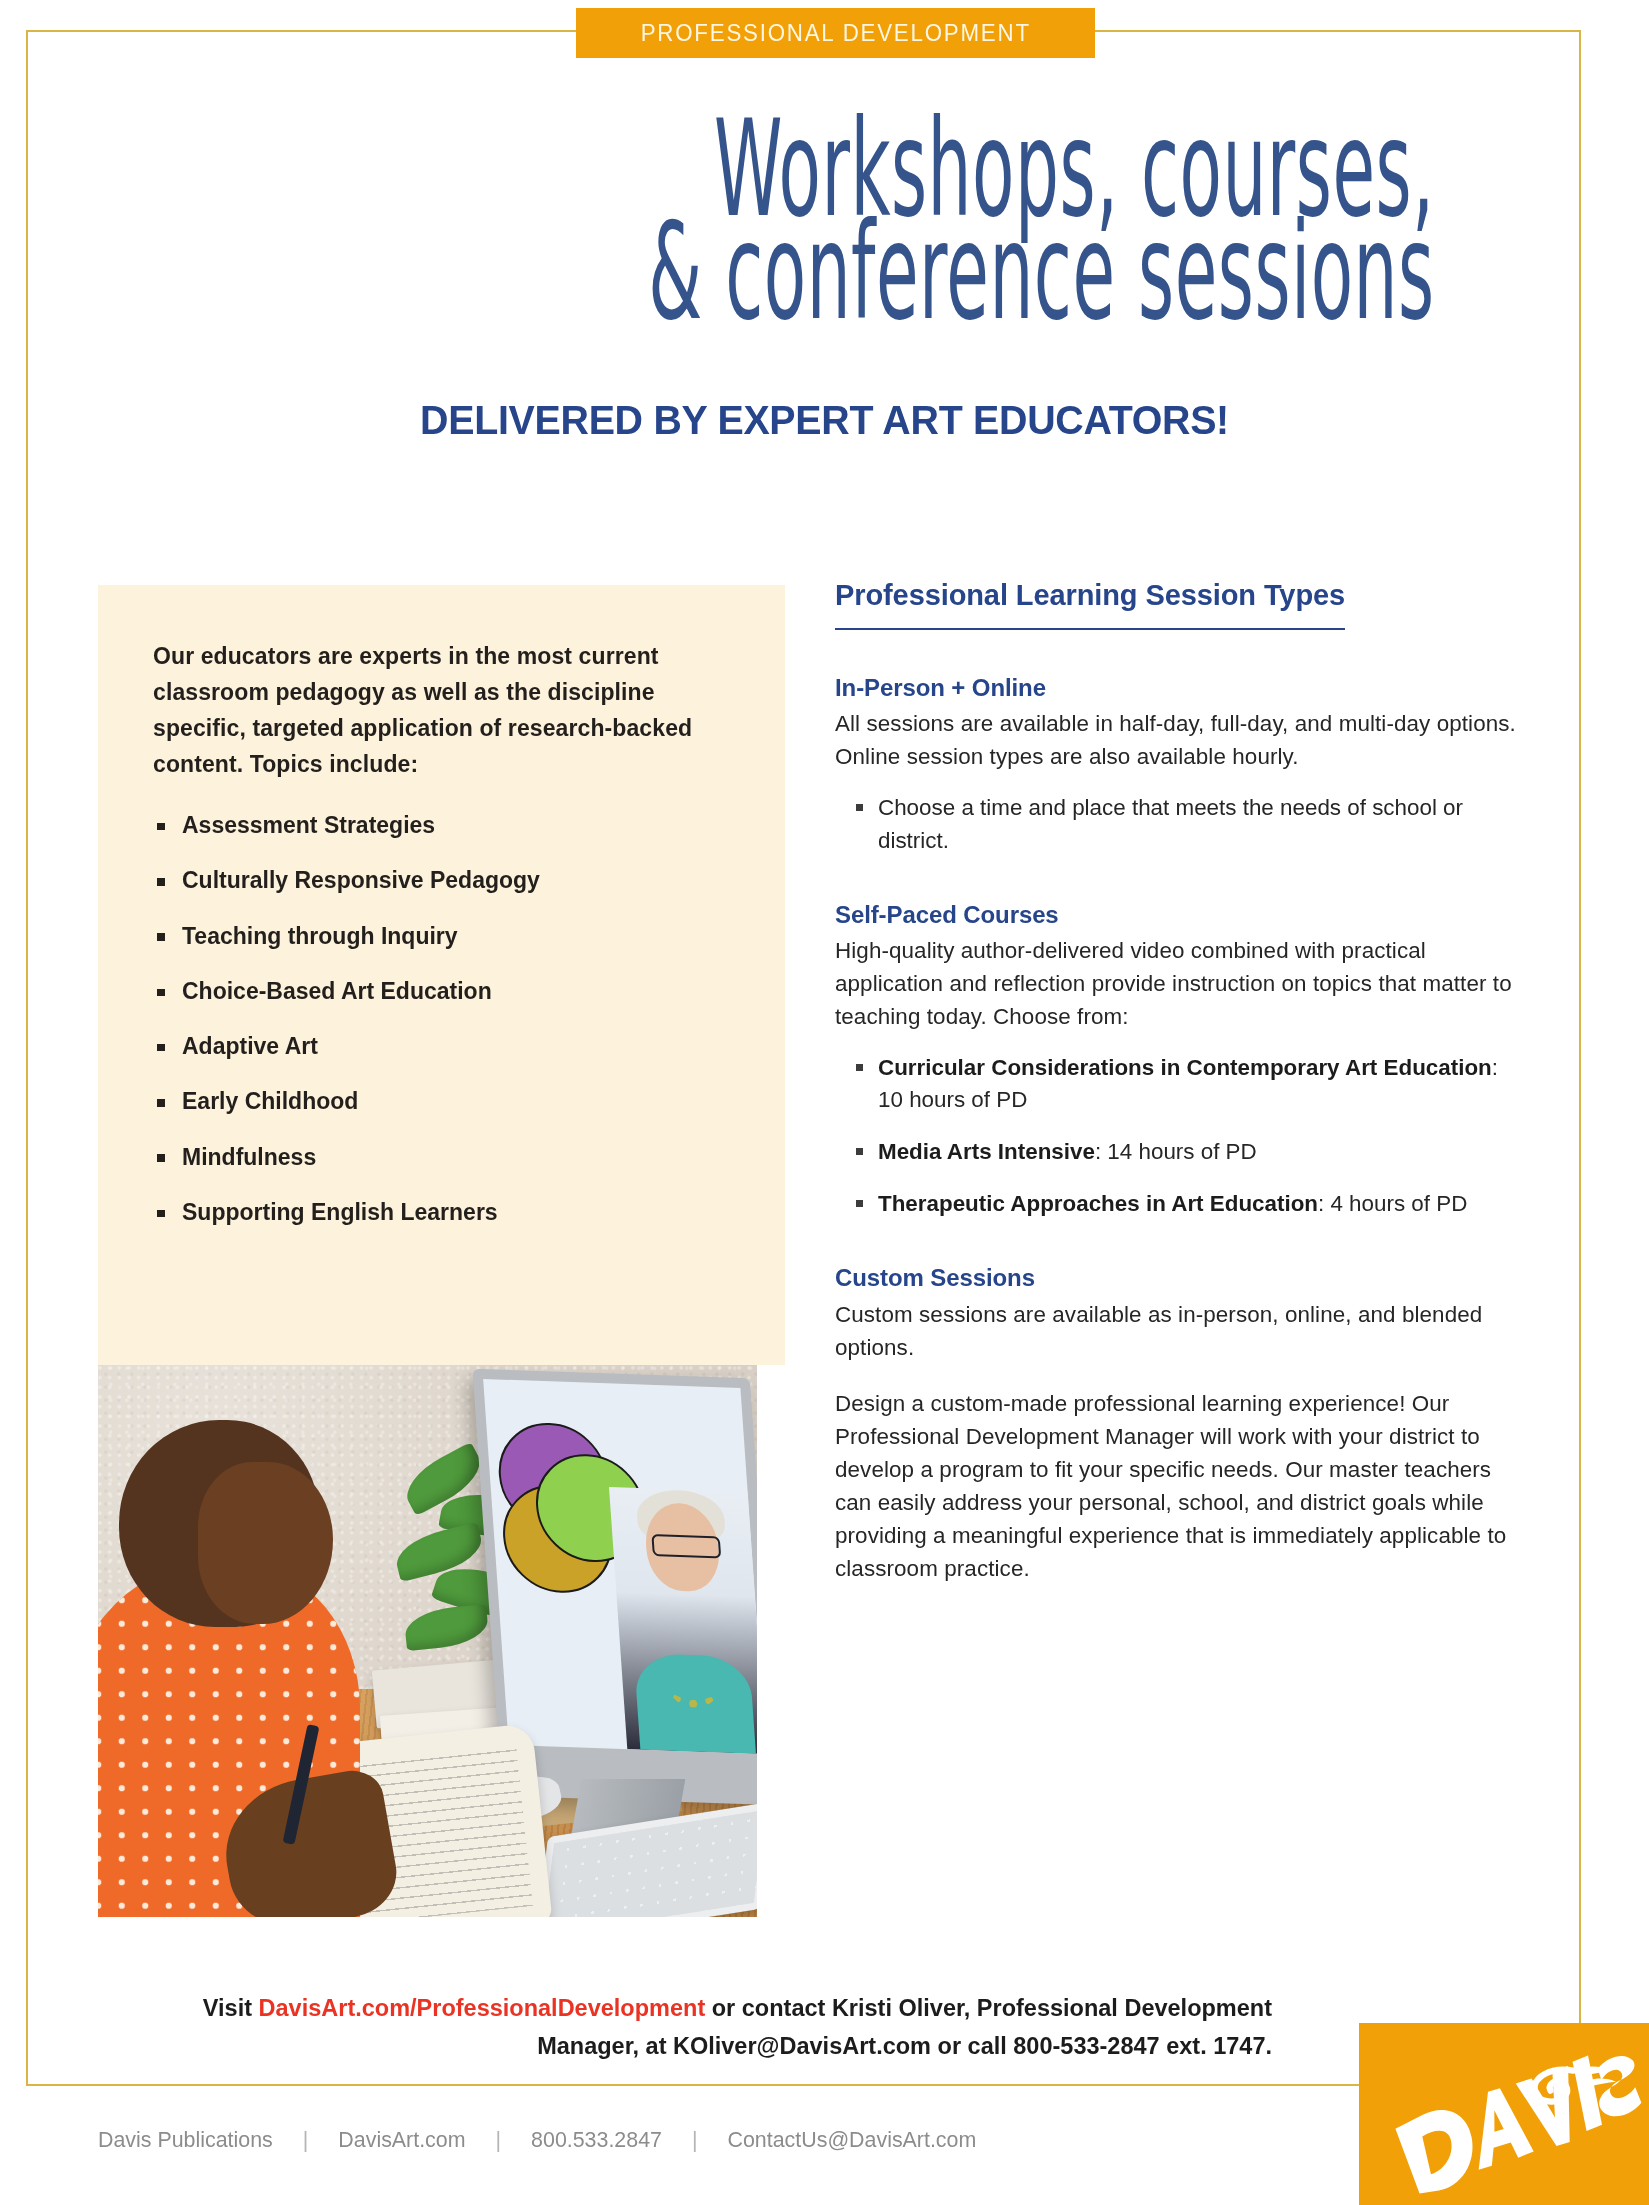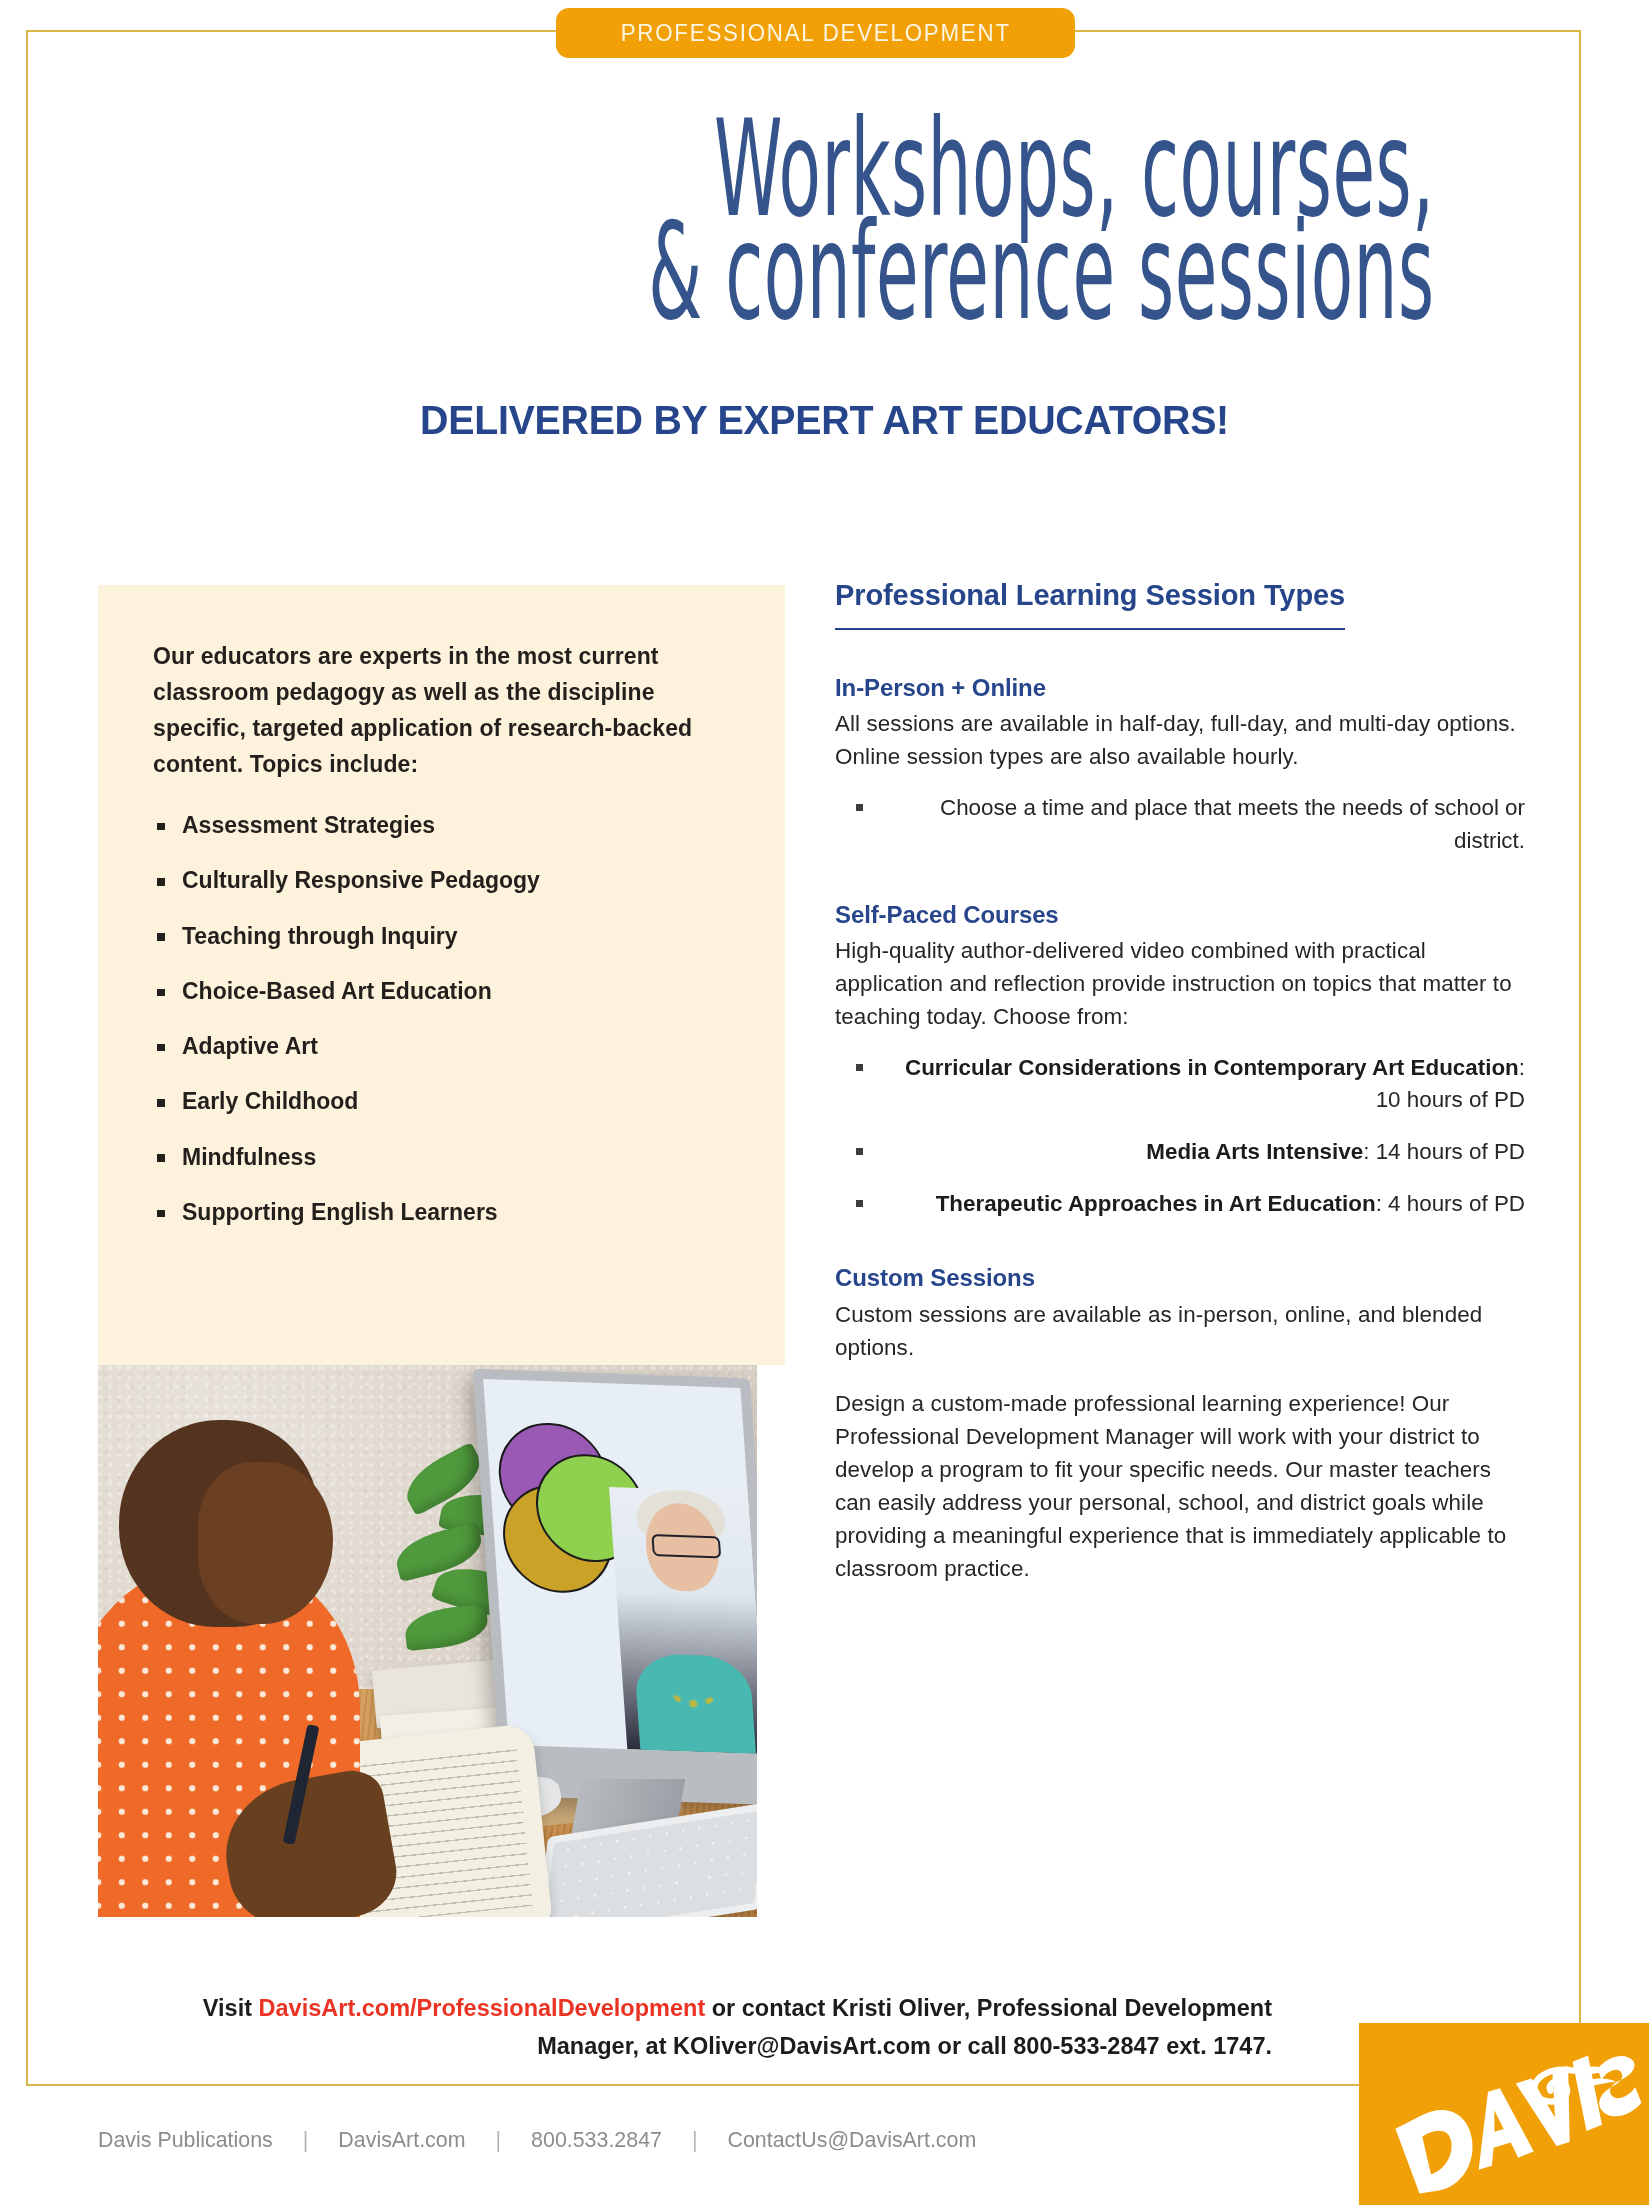--- a/index.html
+++ b/index.html
@@ -27,29 +27,28 @@
     width: 1555px;
     height: 2056px;
     border: 2.1px solid #d9b544;
     box-sizing: border-box;
     pointer-events: none;
   }
 
   
   #eyebrow {
     position: absolute;
-    left: 556px;
+    left: 576px;
     top: 8.3px;
     width: 519px;
     height: 50px;
     background: #f2a007;
     display: flex;
     align-items: center;
     justify-content: center;
-    border-radius: 13px;
   }
   #eyebrow .label {
     color: #fdf6e3;
     font-size: 24px;
     letter-spacing: 1.9px;
     font-weight: 400;
     font-family: "Liberation Sans Narrow", "Liberation Sans", sans-serif;
     transform: scaleX(0.93);
   }
 
@@ -357,21 +356,20 @@
     color: #262626;
     margin: 0 0 0 0;
     font-family: "Liberation Sans Narrow", "Liberation Sans", sans-serif;
     letter-spacing: 0.1px;
   }
   .body-p + .body-p { margin-top: 23.5px; }
   ul.r-list {
     list-style: none;
     margin: 18px 0 0 0;
     padding: 0 0 0 21px;
-    text-align: right;
   }
   ul.r-list li {
     position: relative;
     padding-left: 22px;
     margin-bottom: 19.3px;
     font-size: 22.4px;
     line-height: 1.45;
     color: #262626;
     font-family: "Liberation Sans Narrow", "Liberation Sans", sans-serif;
   }

